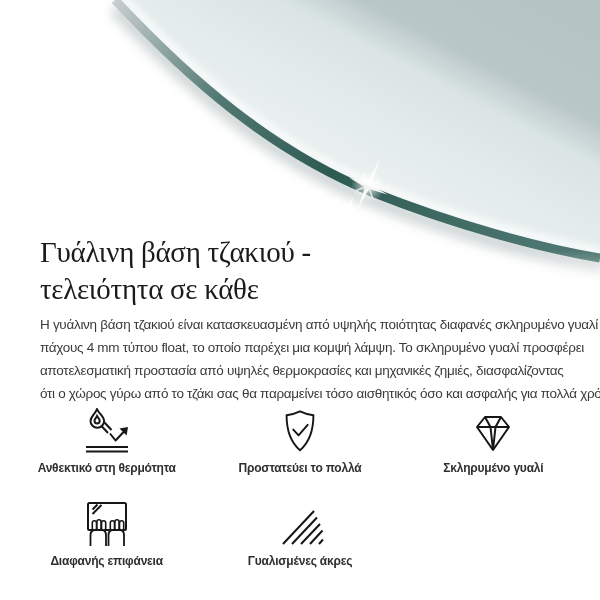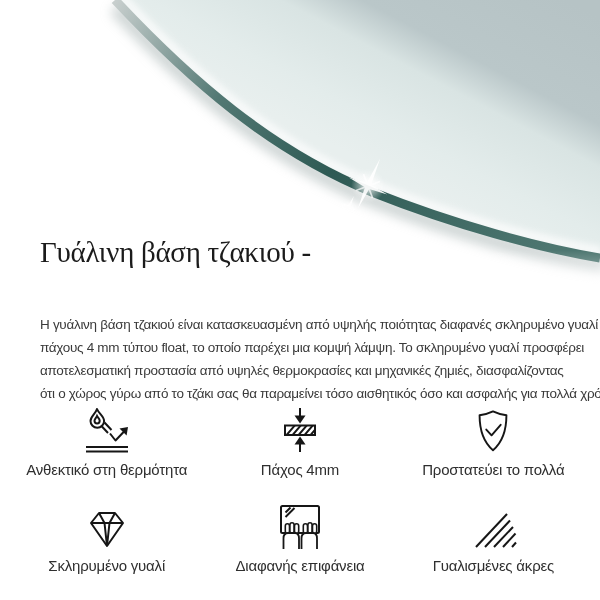--- a/index.html
+++ b/index.html
@@ -31,24 +31,25 @@
   .desc .dl{white-space:nowrap;}
   .features{
     position:absolute;left:10px;top:406px;width:580px;
     display:grid;
     grid-template-columns:repeat(3,1fr);
     row-gap:24px;
   }
   .feature{display:flex;flex-direction:column;align-items:center;}
   .icon-wrap{height:48px;display:flex;align-items:flex-end;justify-content:center;margin-bottom:7px;}
   .feature-label{
-    font-size:15px;
+    font-size:12px;
     letter-spacing:-0.2px;
     color:#2f2f2f;
     white-space:nowrap;
+    font-weight:bold;
   }
   .fi{stroke:#161616;fill:none;stroke-width:2;}
 </style>
 </head>
 <body>
 
 <div class="page">
 
   <div class="hero">
     <svg width="600" height="320" viewBox="0 0 600 320" aria-hidden="true">
@@ -105,20 +106,21 @@
         <circle r="7" fill="url(#hzGlow)"></circle>
         <path d="M0 -12 L1.4 -1.4 L9 0 L1.4 1.4 L0 10 L-1.4 1.4 L-9 0 L-1.4 -1.4 Z" fill="#ffffff"></path>
       </g>
     </svg>
   </div>
 
   <div class="content">
 
     <h1 class="title">
       <span class="tl">Γυάλινη βάση τζακιού -</span>
+      <span class="tl">τελειότητα σε κάθε</span>
     </h1>
 
     <div class="desc">
       <div class="dl">Η γυάλινη βάση τζακιού είναι κατασκευασμένη από υψηλής ποιότητας διαφανές σκληρυμένο γυαλί</div>
       <div class="dl">πάχους 4 mm τύπου float, το οποίο παρέχει μια κομψή λάμψη. Το σκληρυμένο γυαλί προσφέρει</div>
       <div class="dl">αποτελεσματική προστασία από υψηλές θερμοκρασίες και μηχανικές ζημιές, διασφαλίζοντας</div>
       <div class="dl">ότι ο χώρος γύρω από το τζάκι σας θα παραμείνει τόσο αισθητικός όσο και ασφαλής για πολλά χρόνια.</div>
     </div>
 
     <div class="features">
@@ -130,40 +132,20 @@
             <path class="fi" stroke-width="1.5" d="M19 10 C18.2 12 16.5 13 16.5 14.8 a2.6 2.6 0 0 0 5.2 0 C21.7 13 20 12 19 10 Z"></path>
             <path class="fi" d="M23 19.5 L30 27 M26.5 16.5 L33.5 24"></path>
             <path class="fi" stroke-width="3.2" stroke-linejoin="round" d="M32 27.5 L37.5 34.5 L47 24.5"></path>
             <path d="M50 21 L41.5 22.4 L48.6 29.5 Z" fill="#161616" stroke="none"></path>
             <path class="fi" d="M8 41 H50 M8 45.5 H50"></path>
           </svg>
         </div>
         <div class="feature-label">Ανθεκτικό στη θερμότητα</div>
       </div>
 
-      <div class="feature">
-        <div class="icon-wrap">
-          <svg width="56" height="48" viewBox="0 0 56 48" aria-hidden="true">
-            <defs>
-                <clipPath id="thBar">
-                  <rect x="13" y="19.5" width="30" height="9.5"></rect>
-                </clipPath>
-              </defs>
-            <rect class="fi" x="13" y="19.5" width="30" height="9.5"></rect>
-            <g clip-path="url(#thBar)">
-              <path class="fi" stroke-width="3" d="M12 32 L24 18 M18 32 L30 18 M24 32 L36 18 M30 32 L42 18 M36 32 L48 18"></path>
-            </g>
-            <path class="fi" stroke-width="2.5" d="M28 2 V10"></path>
-            <path d="M22.5 9.5 H33.5 L28 17.5 Z" fill="#161616" stroke="none"></path>
-            <path class="fi" stroke-width="2.5" d="M28 46 V38"></path>
-            <path d="M22.5 38.5 H33.5 L28 30.5 Z" fill="#161616" stroke="none"></path>
-          </svg>
-        </div>
-        <div class="feature-label">Πάχος 4mm</div>
-      </div>
 
       <div class="feature">
         <div class="icon-wrap">
           <svg width="44" height="46" viewBox="0 0 44 48" aria-hidden="true">
             <path class="fi" stroke-width="2.2" stroke-linejoin="round" d="M22 3.5 C27 6 32.5 7 36 7.5 C36 21 32 35.5 22 44 C12 35.5 8 21 8 7.5 C11.5 7 17 6 22 3.5 Z"></path>
             <path class="fi" stroke-width="2.6" stroke-linecap="round" stroke-linejoin="round" d="M15 22.5 L20.5 28.5 L30 17.5"></path>
           </svg>
         </div>
         <div class="feature-label">Προστατεύει το πολλά</div>
       </div>

